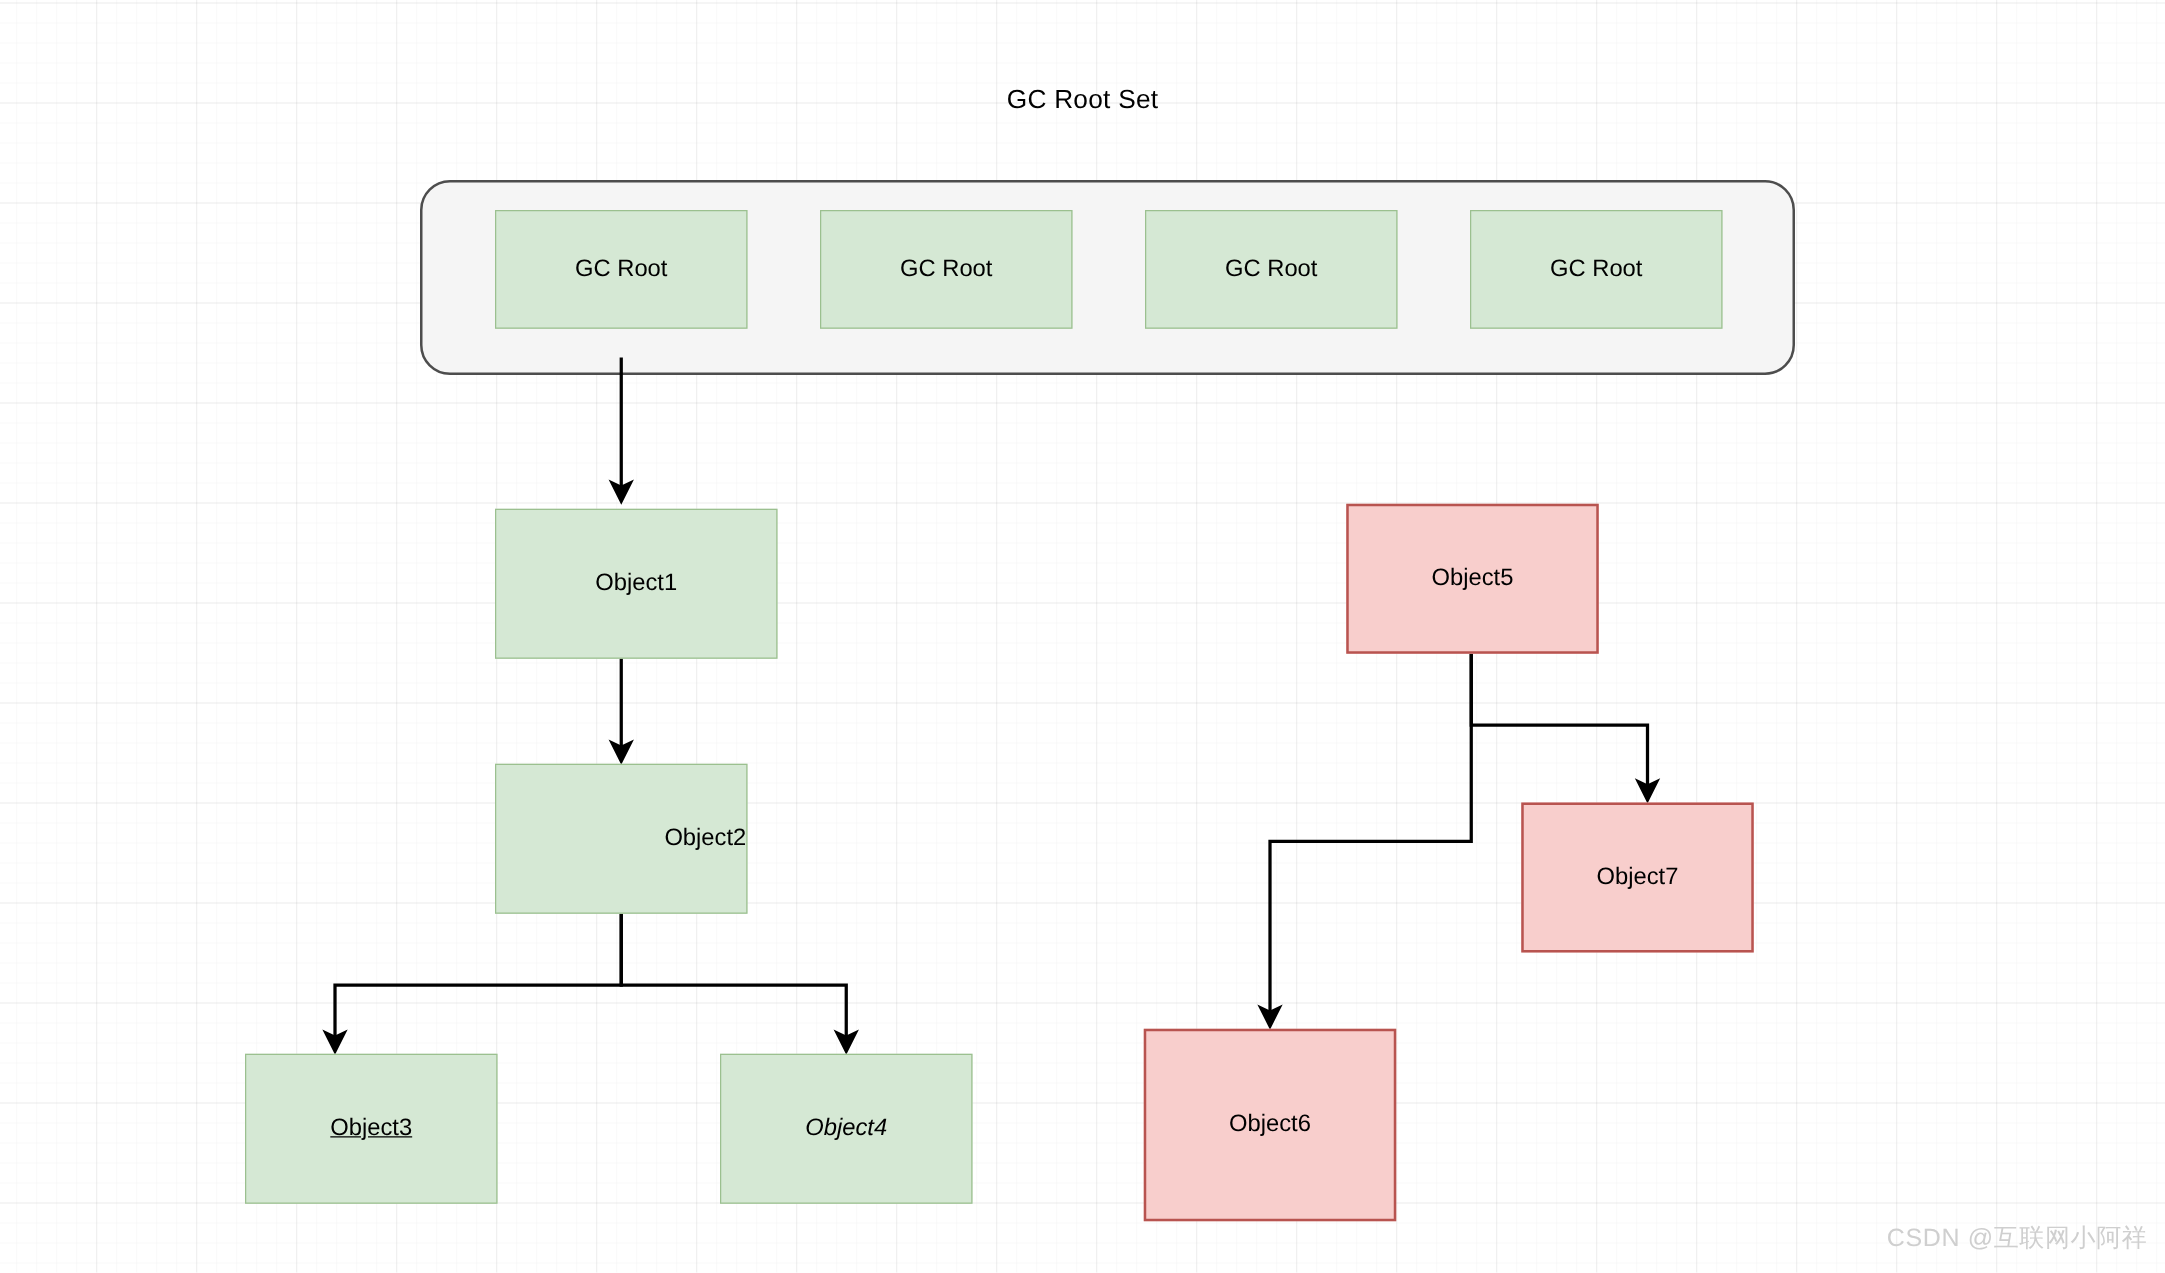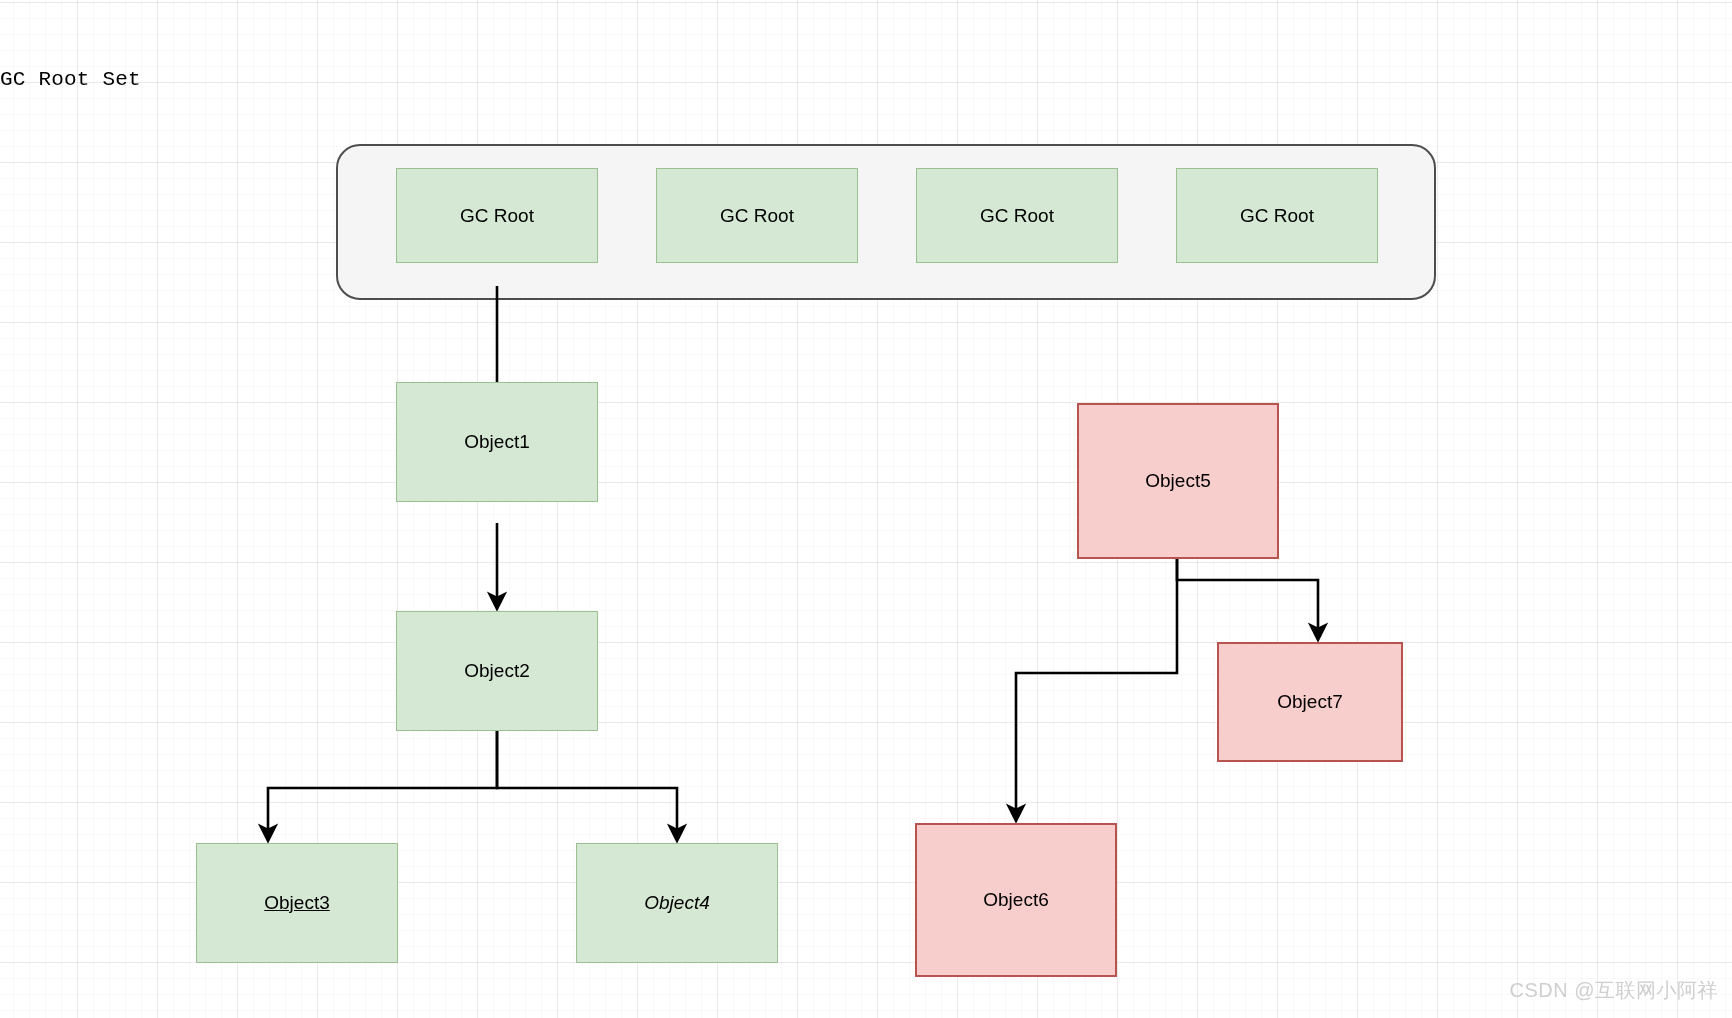--- a/index.html
+++ b/index.html
@@ -31,24 +31,24 @@
       16px 16px;
     background-position: -3px 2px, -3px 2px, -3px 2px, -3px 2px;
   }
 
   
   .diagram-title {
     position: absolute;
     left: 0;
     top: 68px;
     width: 1732px;
+    text-align: center;
     font-size: 21px;
     color: #000000;
     letter-spacing: 0.2px;
-    font-family: Liberation Mono, monospace;
   }
 
   
   .root-set-container {
     position: absolute;
     left: 336px;
     top: 144px;
     width: 1100px;
     height: 156px;
     box-sizing: border-box;
@@ -88,25 +88,25 @@
   }
   .node-green {
     background-color: #d5e8d4;
     border: 1.5px solid #9bc08f;
   }
   .node-red {
     background-color: #f8cecc;
     border: 2px solid #b85450;
   }
 
-  .node-object1 { left: 396px; top: 382px; width: 202px; height: 120px; }
-  .node-object2 { left: 396px; top: 611px; width: 202px; height: 120px; }
+  .node-object1 { left: 396px; top: 407px; width: 226px; height: 120px; }
+  .node-object2 { left: 396px; top: 611px; width: 202px; height: 120px; justify-content: flex-end; }
   .node-object3 { left: 196px; top: 843px; width: 202px; height: 120px; text-decoration: underline; }
   .node-object4 { left: 576px; top: 843px; width: 202px; height: 120px; font-style: italic; }
-  .node-object5 { left: 1077px; top: 403px; width: 202px; height: 156px; text-align: center; }
+  .node-object5 { left: 1077px; top: 403px; width: 202px; height: 120px; text-align: center; }
   .node-object6 { left: 915px; top: 823px; width: 202px; height: 154px; }
   .node-object7 { left: 1217px; top: 642px; width: 186px; height: 120px; }
 
   
   #connectors {
     position: absolute;
     left: 0;
     top: 0;
     width: 1732px;
     height: 1018px;

